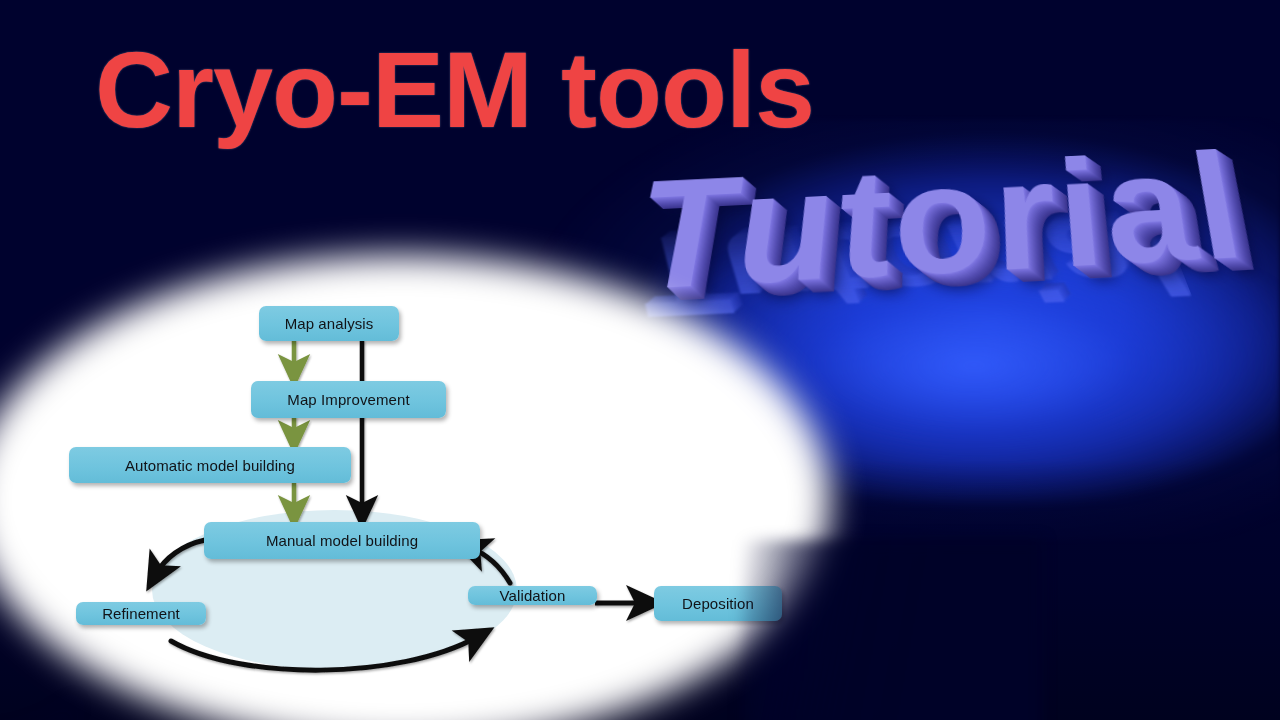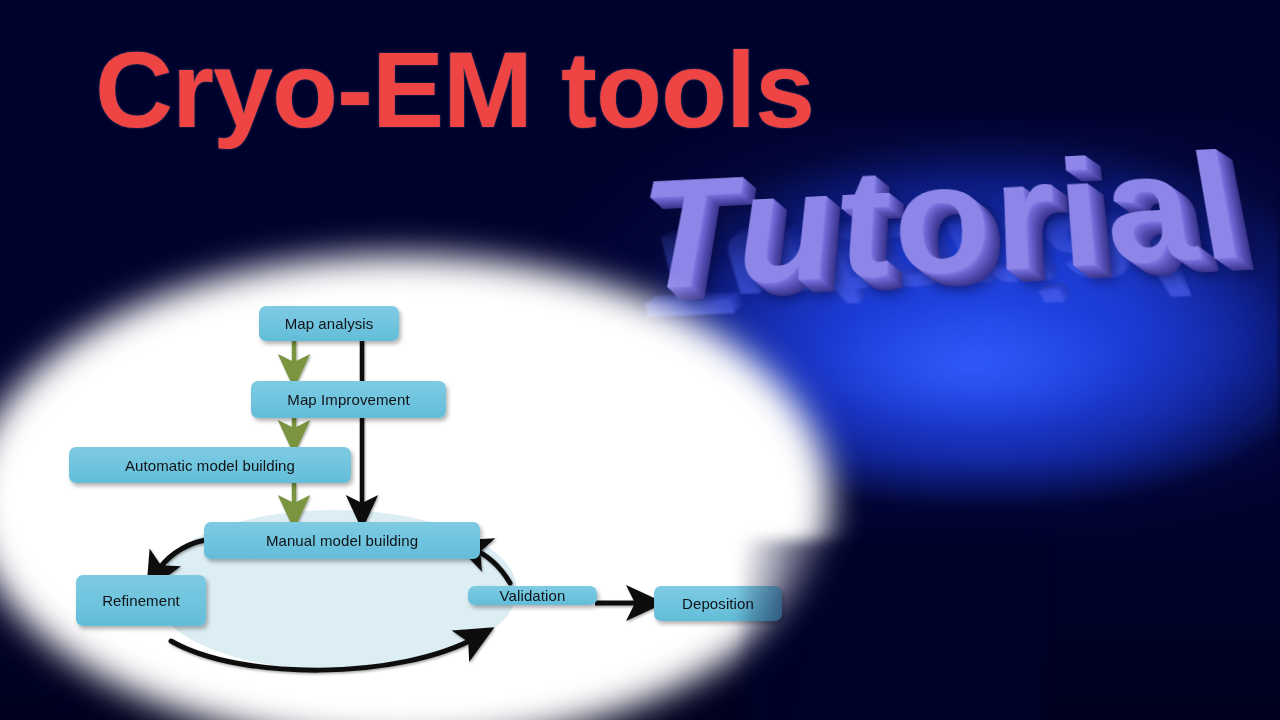--- a/index.html
+++ b/index.html
@@ -236,21 +236,21 @@
     </svg>
 
     <div class="box" style="left:259px; top:306px; width:140px; height:35px;">Map analysis</div>
 
     <div class="box" style="left:231px; top:381px; width:195px; height:37px;margin-left:20px;">Map Improvement</div>
 
     <div class="box" style="left:69px; top:447px; width:282px; height:36px;">Automatic model building</div>
 
     <div class="box" style="left:204px; top:522px; width:276px; height:37px;">Manual model building</div>
 
-    <div class="box" style="left:76px; top:575px; width:130px; height:51px;">Refinement</div>
+    <div class="box" style="left:76px; top:602px; width:130px; height:23px;">Refinement</div>
 
     <div class="box" style="left:468px; top:586px; width:129px; height:19px;">Validation</div>
 
     <div class="box" style="left:654px; top:586px; width:128px; height:35px;">Deposition</div>
   </div>
 
   <div class="clip-mask">
     <div class="mask-left"></div>
     <div class="mask-right"></div>
   </div>

